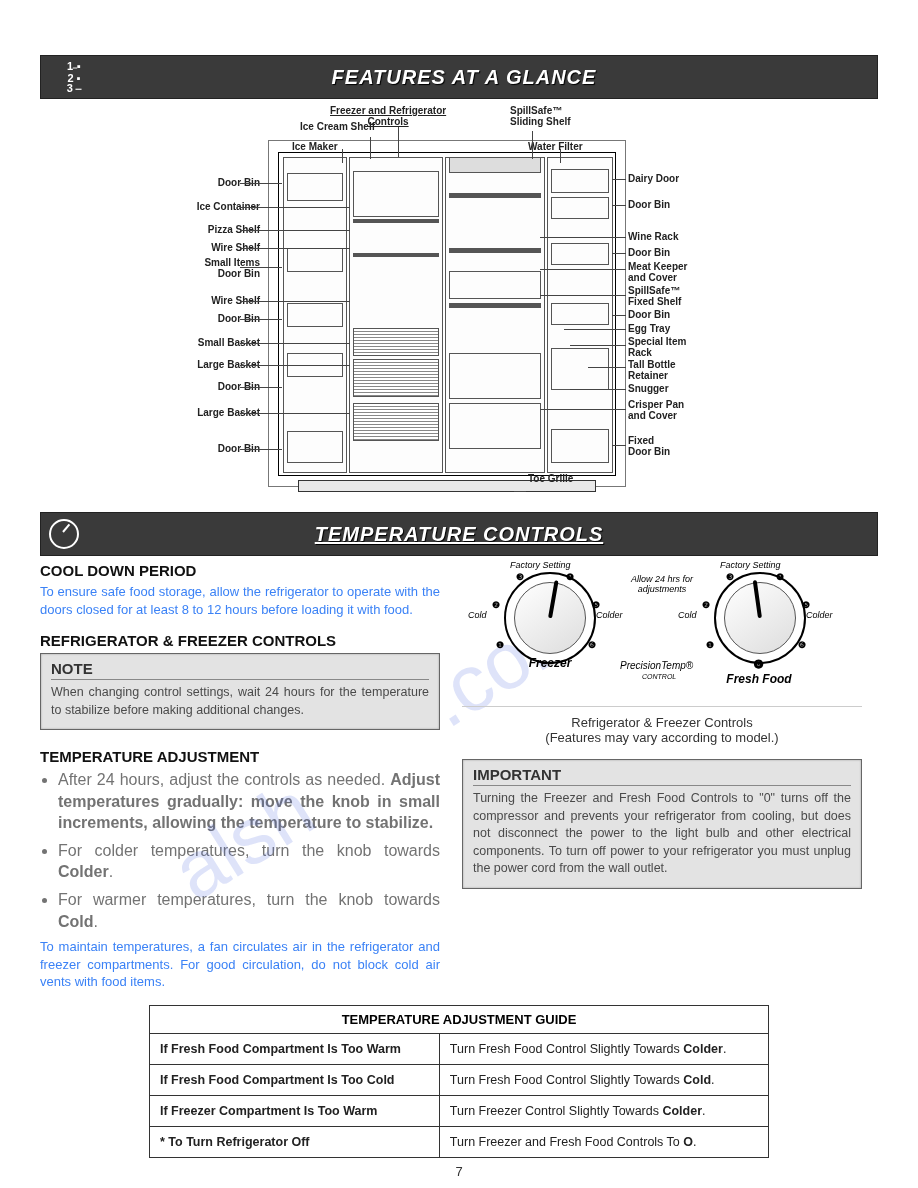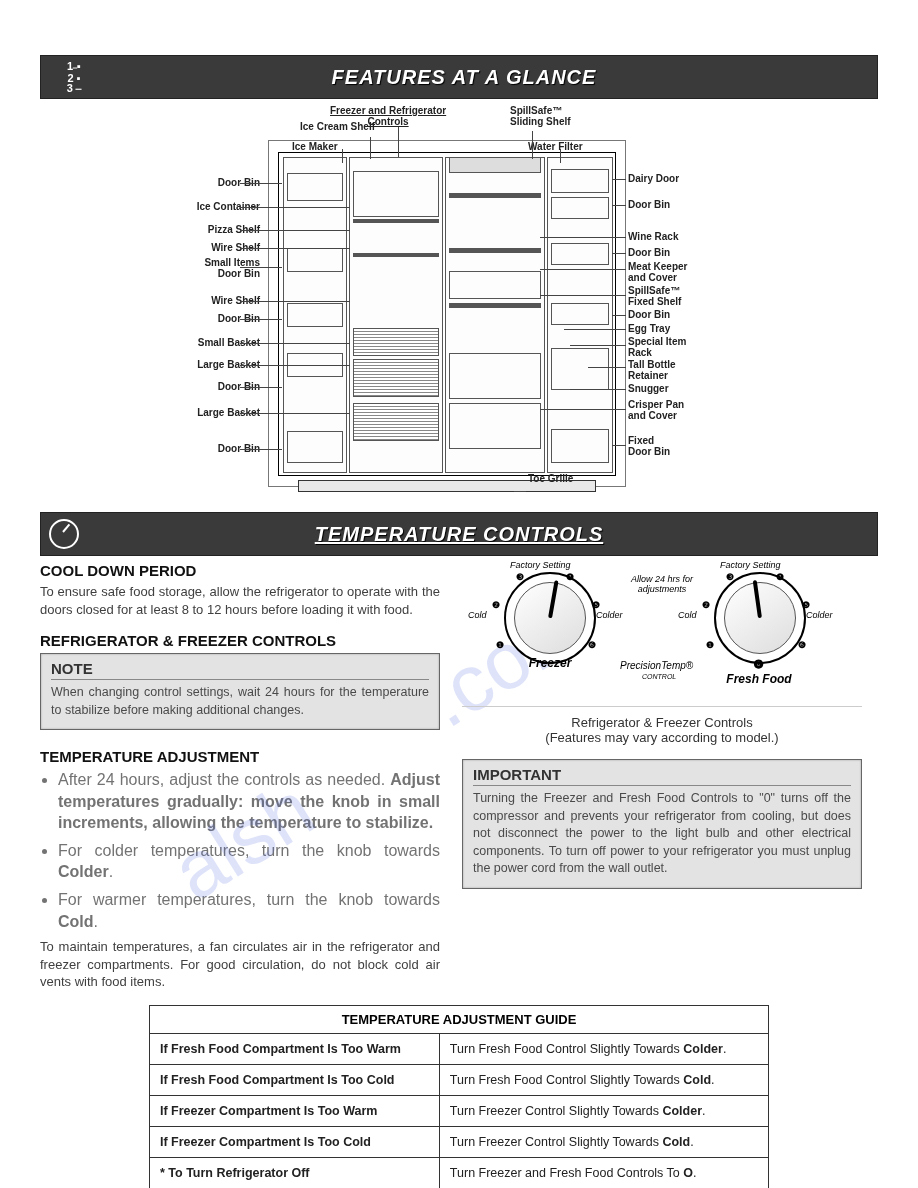--- a/index.html
+++ b/index.html
@@ -19,21 +19,21 @@
 .comp { position:absolute; border:1px solid #555; background:#fdfdfd; }
 .lbl { position:absolute; font-size:10px; font-weight:bold; color:#222; white-space:nowrap; }
 .lbl.r { text-align:left; }
 .lbl.l { text-align:right; }
 .line { position:absolute; background:#444; }
 .toe-grille { position:absolute; left:258px; top:375px; width:296px; height:10px; border:1px solid #333; background:#e8e8e8; }
 
 .content { margin: 0 40px; display:flex; gap:22px; }
 .col { width:400px; }
 h2.section { font-size:15px; font-weight:bold; margin: 6px 0 4px 0; color:#111; }
-p.body { font-size:13px; color:#404040; margin: 4px 0; line-height:1.35; text-align:justify; }
+p.body { font-size:13px; color:#3b82f6; margin: 4px 0; line-height:1.35; text-align:justify; }
 .note-box, .important-box { border:1px solid #666; background:#e3e3e3; padding:6px 10px 10px 10px; margin-top:4px; box-shadow: inset 0 0 2px #999; }
 .note-box h3, .important-box h3 { margin:0 0 4px 0; font-size:15px; font-weight:bold; border-bottom:1px solid #888; padding-bottom:2px; color:#333; }
 .note-box p, .important-box p { font-size:12.5px; color:#4a4a4a; margin:0; line-height:1.4; text-align:justify; }
 
 ul.adjust { margin:4px 0 4px 18px; padding:0; }
 ul.adjust li { font-size:16px; color:#737373; text-align:justify; margin-bottom:6px; line-height:1.35; }
 .bold { font-weight:bold; }
 
 .controls-img { height:140px; position:relative; border-bottom:1px solid #ccc; margin-top:4px; padding-top:6px; }
 .dial { position:absolute; width:88px; height:88px; border:2px solid #000; border-radius:50%; background:#fff; }
@@ -276,24 +276,20 @@
         </tr>
     <tr>
           <td class="bold">If Fresh Food Compartment Is Too Cold</td>
           <td><span>Turn Fresh Food Control Slightly Towards </span><span class="bold">Cold</span><span>.</span></td>
         </tr>
     <tr>
           <td class="bold">If Freezer Compartment Is Too Warm</td>
           <td><span>Turn Freezer Control Slightly Towards </span><span class="bold">Colder</span><span>.</span></td>
         </tr>
     <tr>
-          <td class="bold">If Freezer Compartment Is Too Cold</td>
-          <td><span>Turn Freezer Control Slightly Towards </span><span class="bold">Cold</span><span>.</span></td>
-        </tr>
-    <tr>
           <td class="bold">* To Turn Refrigerator Off</td>
           <td><span>Turn Freezer and Fresh Food Controls To </span><span class="bold">O</span><span>.</span></td>
         </tr>
   </tbody>
     </table>
 
   <div class="page-num">7</div>
 </div>
 
 </body></html>

